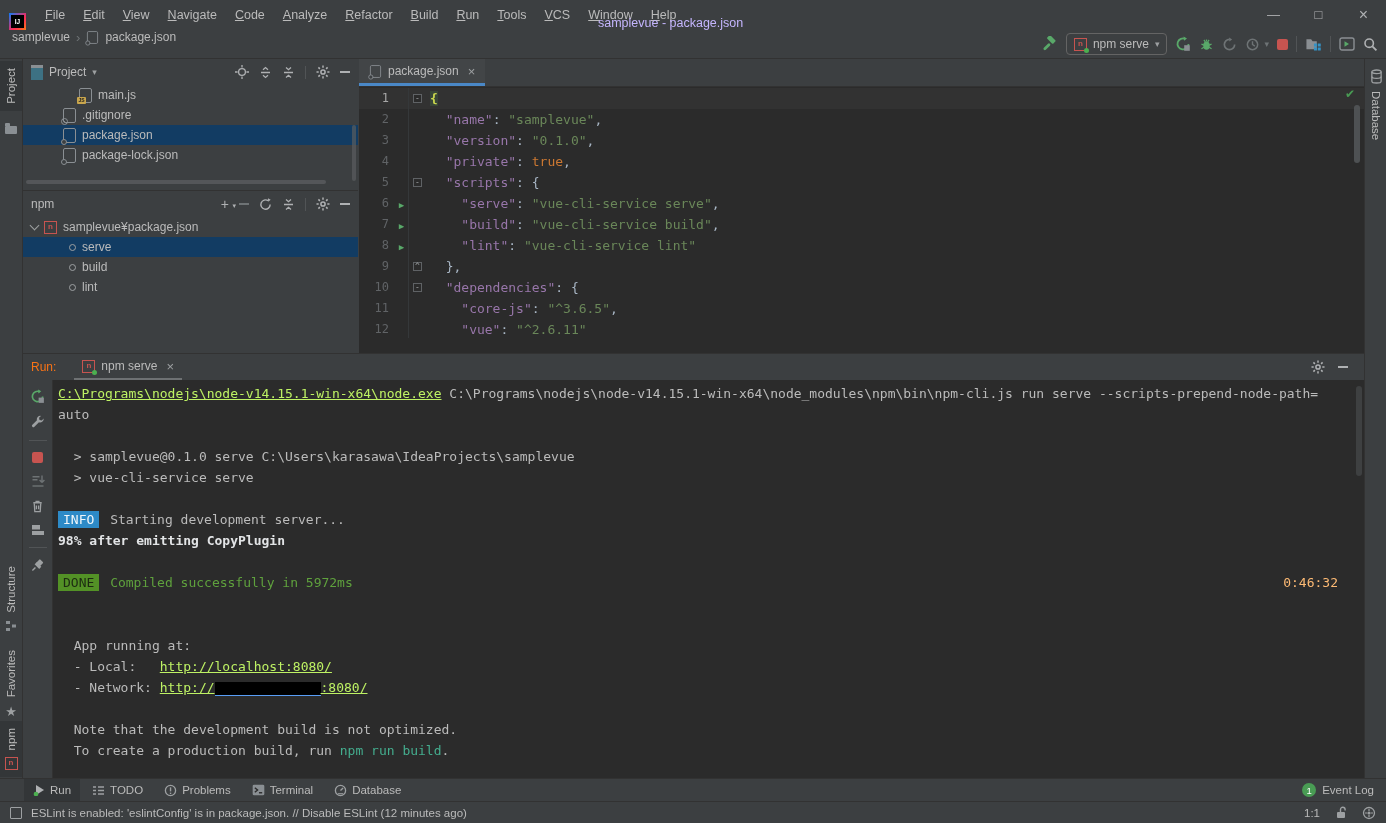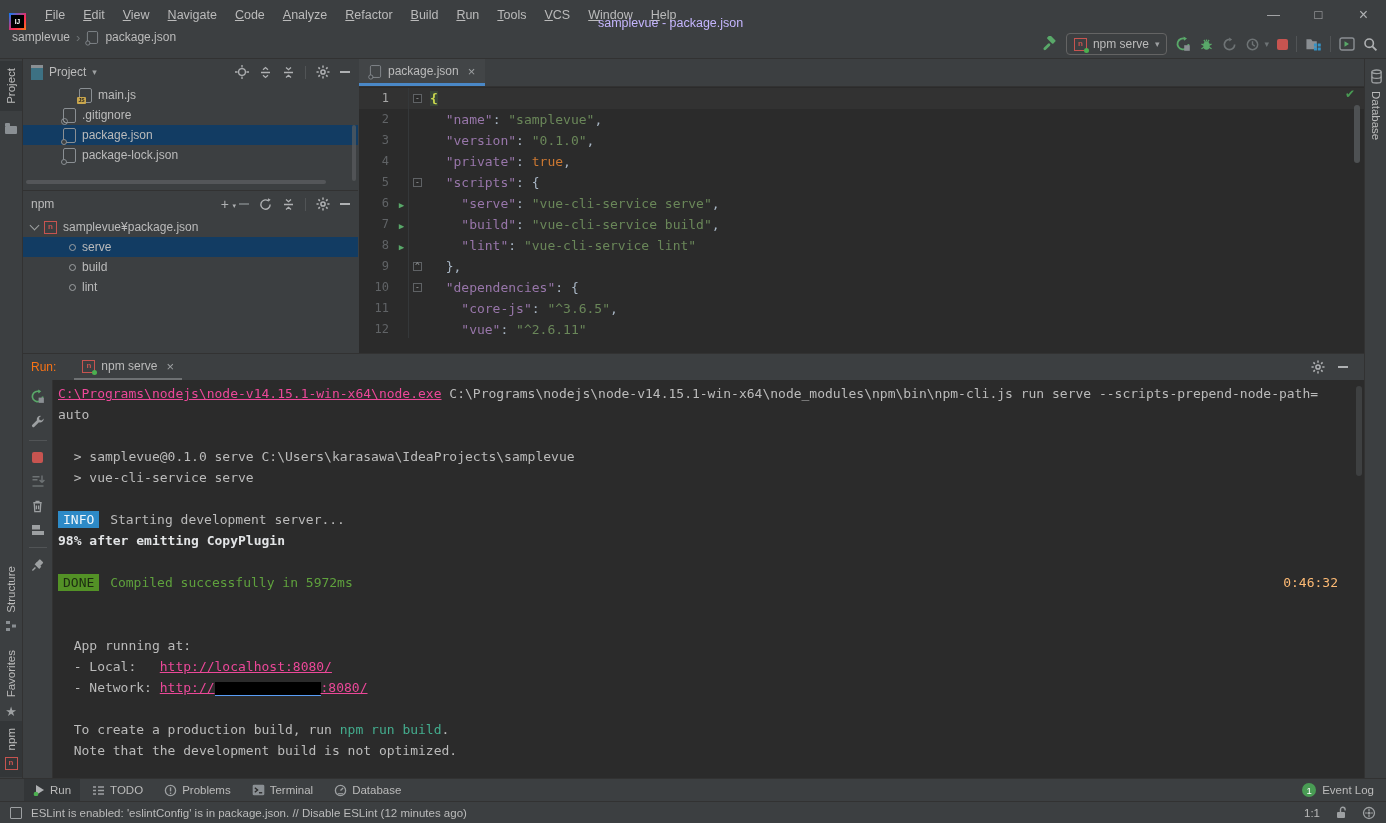--- a/index.html
+++ b/index.html
@@ -102,21 +102,21 @@
   .run-panel { position:absolute; left:23px; top:294px; width:1341px; height:425px; background:#2b2b2b; border-top:1px solid #323232; }
   .run-head { height:26px; background:#3c3f41; display:flex; align-items:center; padding-left:8px; }
   .run-label { font-size:12px; color:#f97316; margin-right:18px; }
   .run-tab { height:26px; display:flex; align-items:center; gap:6px; padding:0 8px; border-bottom:2px solid #6e7173; box-sizing:border-box; font-size:12px; color:#bbbbbb; }
   .run-head-icons { margin-left:auto; padding-right:16px; display:flex; gap:13px; align-items:center; }
   .run-body { position:absolute; top:26px; left:0; right:0; bottom:0; }
   .run-strip { position:absolute; left:0; top:0; bottom:0; width:29px; background:#3c3f41; border-right:1px solid #323232; display:flex; flex-direction:column; align-items:center; padding-top:9px; gap:11px; }
   .strip-sep { width:18px; height:1px; background:#515456; }
   .console { position:absolute; left:30px; top:0; right:0; bottom:0; background:#2b2b2b; padding:3px 0 0 5px; overflow:hidden; }
   .cline { height:21px; line-height:21px; font-family:"DejaVu Sans Mono",monospace; font-size:13px; color:#bbbbbb; white-space:pre; position:relative; overflow:hidden; }
-  .seg-link { color:#ec4899; text-decoration:underline;text-align:center; }
+  .seg-link { color:#bef264; text-decoration:underline;text-align:center; }
   .seg-bold { color:#e2e4e6; font-weight:bold; }
   .seg-green { color:#5FA13D; }
   .seg-teal { color:#44AD8E; }
   .seg-badge-info { background:#2D8AC7; color:#f0f6fa; padding:1px 5px; margin-right:3px; }
   .seg-badge-done { background:#539126; color:#1d2b12; padding:1px 5px; margin-right:3px; }
   .seg-redacted { display:inline-block; width:106px; height:13px; background:#000; vertical-align:middle; border-bottom:1px solid #589DF6; }
   .cright { position:absolute; right:26px; top:0; color:#fdba74; }
   .c-scroll { position:absolute; right:2px; top:6px; width:6px; height:90px; background:#4b4e50; border-radius:3px; opacity:.6; }
 
   
@@ -585,22 +585,22 @@
           <div class="cline"><span class="seg-badge-info">INFO</span><span class="seg-plain"> Starting development server...</span></div>
           <div class="cline"><span class="seg-bold">98% after emitting CopyPlugin</span></div>
           <div class="cline"></div>
           <div class="cline"><span class="seg-badge-done">DONE</span><span class="seg-green"> Compiled successfully in 5972ms</span><span class="cright">0:46:32</span></div>
           <div class="cline"></div>
           <div class="cline"></div>
           <div class="cline"><span class="seg-plain">  App running at:</span></div>
           <div class="cline"><span class="seg-plain">  - Local:   </span><span class="seg-link">http://localhost:8080/</span></div>
           <div class="cline"><span class="seg-plain">  - Network: </span><span class="seg-link">http://</span><span class="seg-redacted"></span><span class="seg-link">:8080/</span></div>
           <div class="cline"></div>
+          <div class="cline"><span class="seg-plain">  Note that the development build is not optimized.</span></div>
           <div class="cline"><span class="seg-plain">  To create a production build, run </span><span class="seg-teal">npm run build</span><span class="seg-plain">.</span></div>
-          <div class="cline"><span class="seg-plain">  Note that the development build is not optimized.</span></div>
         </div>
       <span class="c-scroll"></span>
     </div>
   </div>
 </div>
 
 <div class="bottombar">
   <div class="btabs">
       <div class="btab active">
         <span class="bicon">

